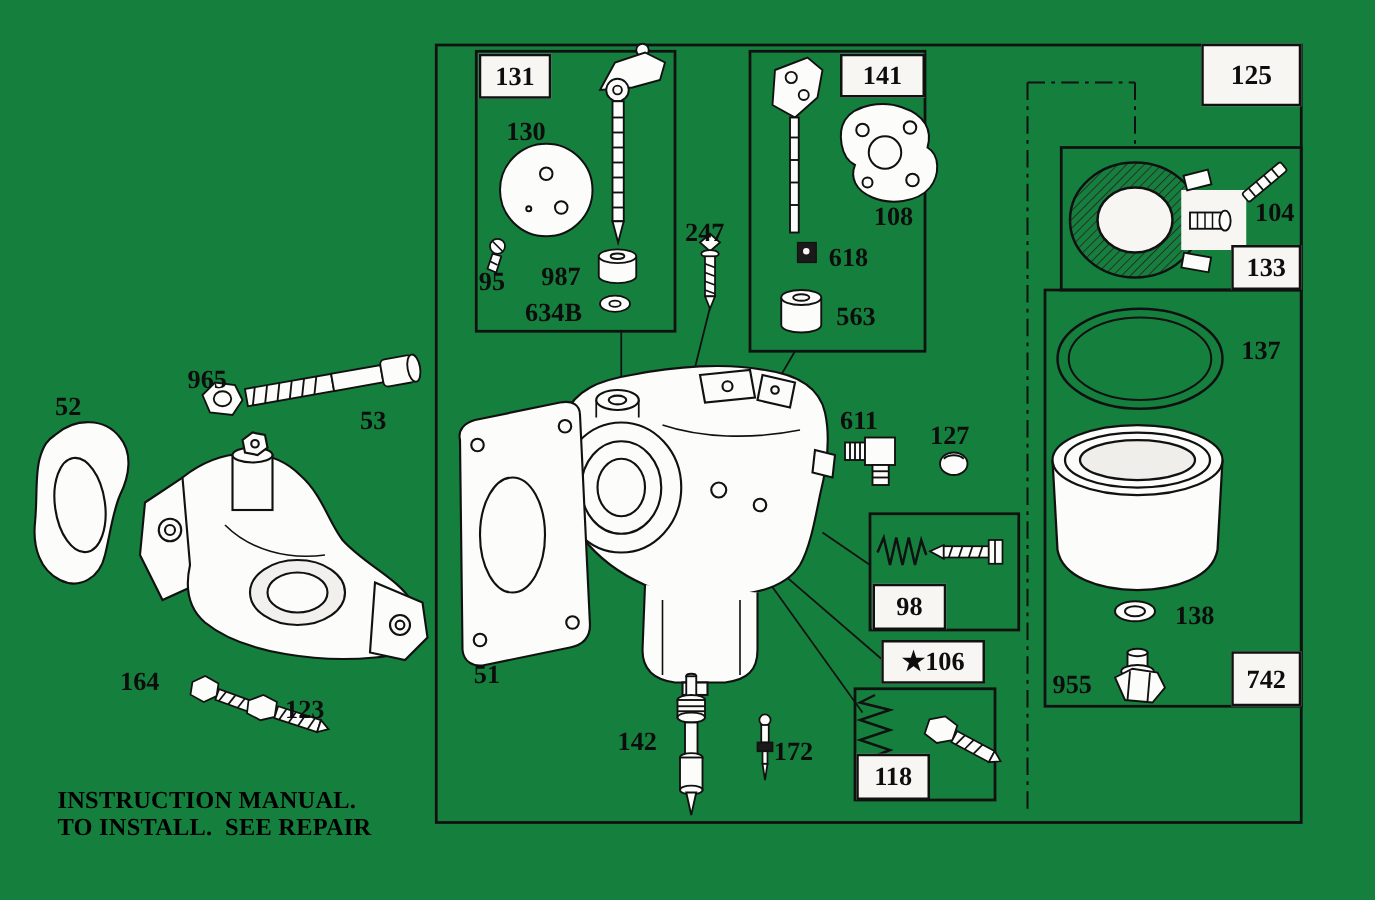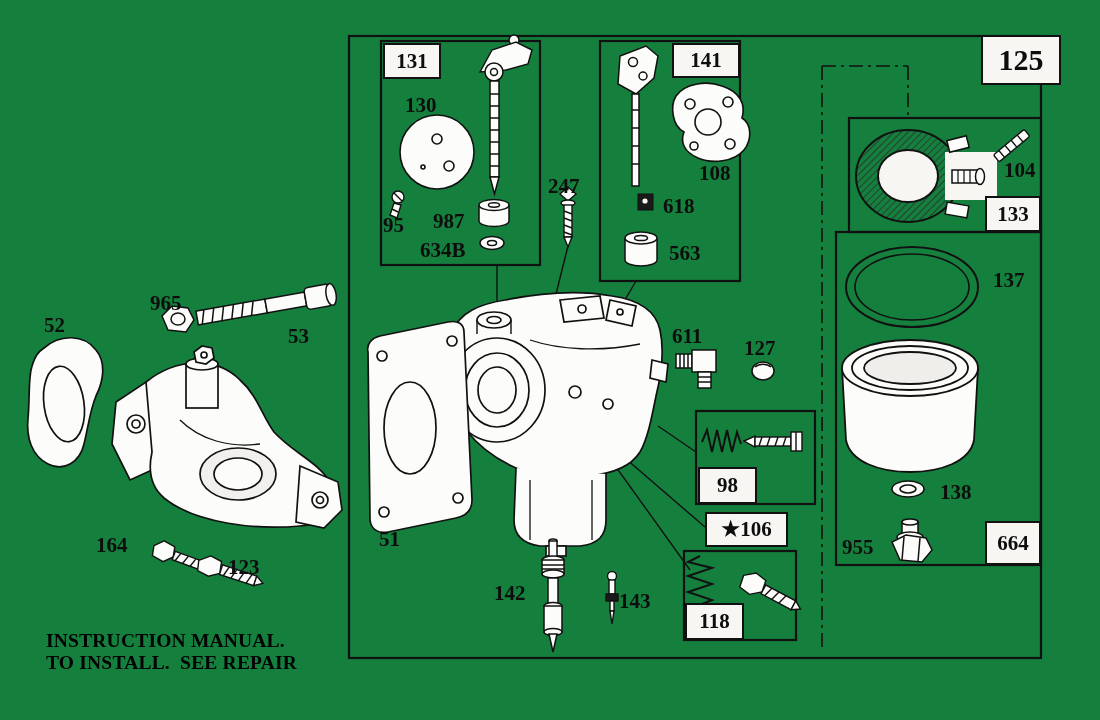--- a/index.html
+++ b/index.html
@@ -12,21 +12,21 @@
   .lbl {
     position:absolute; font-weight:700; font-size:21px; color:#0d0d0d;
     white-space:nowrap; user-select:none;
   }
   .lblbox {
     position:absolute; display:flex; align-items:center; justify-content:center;
     font-weight:700; font-size:21px; color:#0d0d0d;
     background:#f7f6f3; border:2.2px solid #111; box-sizing:border-box;
     white-space:nowrap; user-select:none;
   }
-  .lblbox.big { font-size:30px;margin-left:20px; }
+  .lblbox.big { font-size:22px; }
   .footnote {
     position:absolute; left:20px; top:630px;
     font-weight:700; font-size:19.5px; line-height:22px; color:#000;
     letter-spacing:0.2px;
   }
   .footnote div { white-space:pre; }
   .footnote .indent { padding-left:26px; }
 </style>
 </head>
 <body>
@@ -337,35 +337,35 @@
   </g>
 </svg>
 
 <div class="lblbox" style="left:383px;top:43px;width:58px;height:36px">131</div>
 <div class="lblbox" style="left:672px;top:43px;width:68px;height:35px">141</div>
 <div class="lblbox big" style="left:961px;top:35px;width:80px;height:50px">125</div>
 <div class="lblbox" style="left:985px;top:196px;width:56px;height:36px">133</div>
 <div class="lblbox" style="left:698px;top:467px;width:59px;height:37px">98</div>
 <div class="lblbox" style="left:705px;top:512px;width:83px;height:35px">★106</div>
 <div class="lblbox" style="left:685px;top:603px;width:59px;height:37px">118</div>
-<div class="lblbox" style="left:985px;top:521px;width:56px;height:44px">664</div>
+<div class="lblbox" style="left:985px;top:521px;width:56px;height:44px">742</div>
 
 <div class="lbl" style="left:405px;top:93px">130</div>
 <div class="lbl" style="left:383px;top:213px">95</div>
 <div class="lbl" style="left:433px;top:209px">987</div>
 <div class="lbl" style="left:420px;top:238px">634B</div>
 <div class="lbl" style="left:548px;top:174px">247</div>
 <div class="lbl" style="left:699px;top:161px">108</div>
 <div class="lbl" style="left:663px;top:194px">618</div>
 <div class="lbl" style="left:669px;top:241px">563</div>
 <div class="lbl" style="left:1004px;top:158px">104</div>
 <div class="lbl" style="left:993px;top:268px">137</div>
 <div class="lbl" style="left:672px;top:324px">611</div>
 <div class="lbl" style="left:744px;top:336px">127</div>
-<div class="lbl" style="left:619px;top:589px">143</div>
+<div class="lbl" style="left:619px;top:589px">172</div>
 <div class="lbl" style="left:494px;top:581px">142</div>
 <div class="lbl" style="left:379px;top:527px">51</div>
 <div class="lbl" style="left:44px;top:313px">52</div>
 <div class="lbl" style="left:150px;top:291px">965</div>
 <div class="lbl" style="left:288px;top:324px">53</div>
 <div class="lbl" style="left:96px;top:533px">164</div>
 <div class="lbl" style="left:228px;top:555px">123</div>
 <div class="lbl" style="left:842px;top:535px">955</div>
 <div class="lbl" style="left:940px;top:480px">138</div>
 

